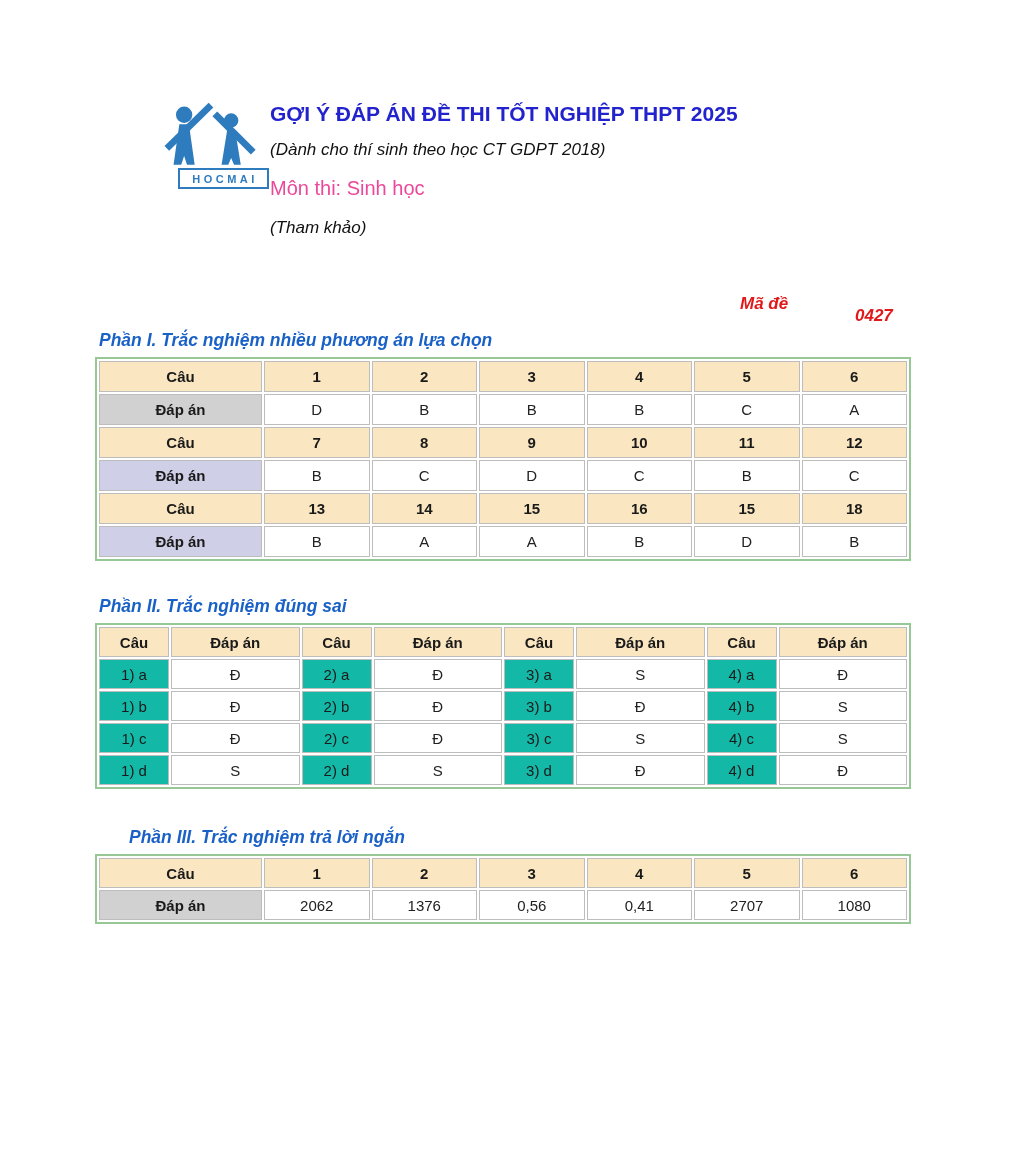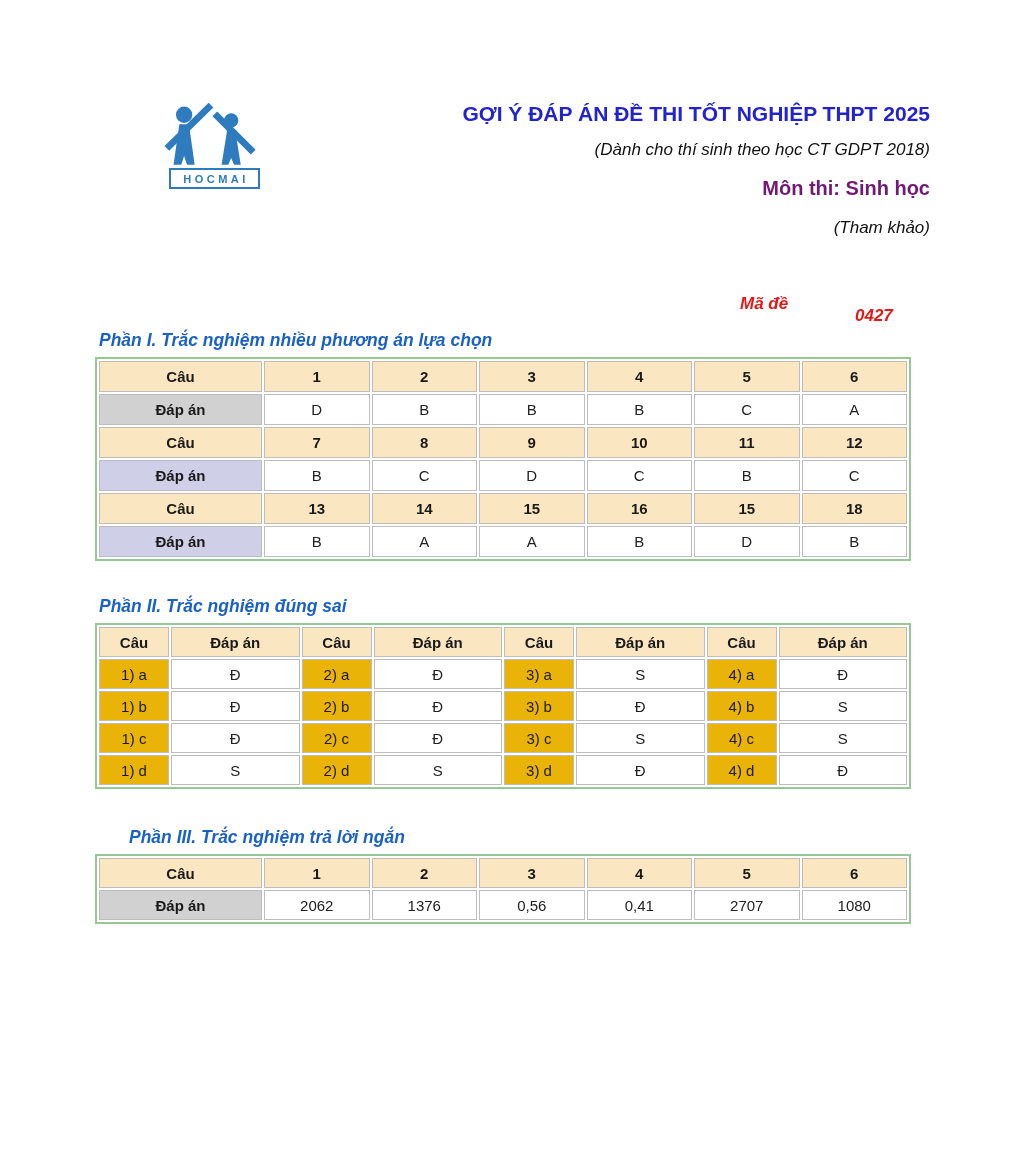--- a/index.html
+++ b/index.html
@@ -12,42 +12,42 @@
   }
 
   
   .logo {
     position: absolute; left: 163px; top: 99px;
     width: 96px; height: 92px;
   }
   .logo svg { display: block; }
   .logo-box {
     width: 91px; height: 21px;
-    margin: 1px auto 0 6px;
+    margin: 1px auto 0 15px;
     border: 2px solid #2e7cbd;
     color: #2e7cbd;
     font-size: 11px; font-weight: bold;
     letter-spacing: 3.5px;
     display: flex; align-items: center; justify-content: center;
     padding-left: 3px;
   }
   .header-text {
-    position: absolute; left: 286px; top: 101px; width: 644px;
-    text-align: right;
+    position: absolute; left: 270px; top: 101px; width: 644px;
+    text-align: left;
   }
   .doc-title {
     color: #2323cd; font-weight: bold; font-size: 21px; line-height: 25px;
   }
   .doc-subtitle {
     margin-top: 14px;
     font-style: italic; font-size: 17px; color: #111;
   }
   .doc-subject {
     margin-top: 17px;
-    color: #701a75; font-weight: bold; font-size: 20px;
+    color: #ec4899; font-weight: normal; font-size: 20px;
   }
   .doc-note {
     margin-top: 18px;
     font-style: italic; font-size: 17px; color: #111;
   }
 
   .made-row { position: absolute; left: 0; top: 294px; width: 1024px; height: 22px; }
   .made-label {
     position: absolute; left: 740px;
     color: #e01a1a; font-weight: bold; font-style: italic; font-size: 17px;
@@ -85,21 +85,21 @@
     text-align: center; vertical-align: middle;
     height: 30px;
     font-size: 15px;
     overflow: hidden; white-space: nowrap;
   }
   #t-part1 td { height: 31px; }
 
   td.hdr { background: #fae7c1; font-weight: bold; }
   td.lbl-gray { background: #d1d1d1; font-weight: bold; }
   td.lbl-lav { background: #cfcfe8; font-weight: bold; }
-  td.qcell { background: #eab308; font-size: 15px; }
+  td.qcell { background: #14b8a6; font-size: 15px; }
   td.ans { font-size: 16px; font-weight: normal; color: #222; }
 
   col.c-label { width: 163px; }
   col.c-q { width: 70px; }
 </style>
 </head>
 <body>
 
 <div class="logo">
   <svg width="96" height="68" viewBox="0 0 100 70">

